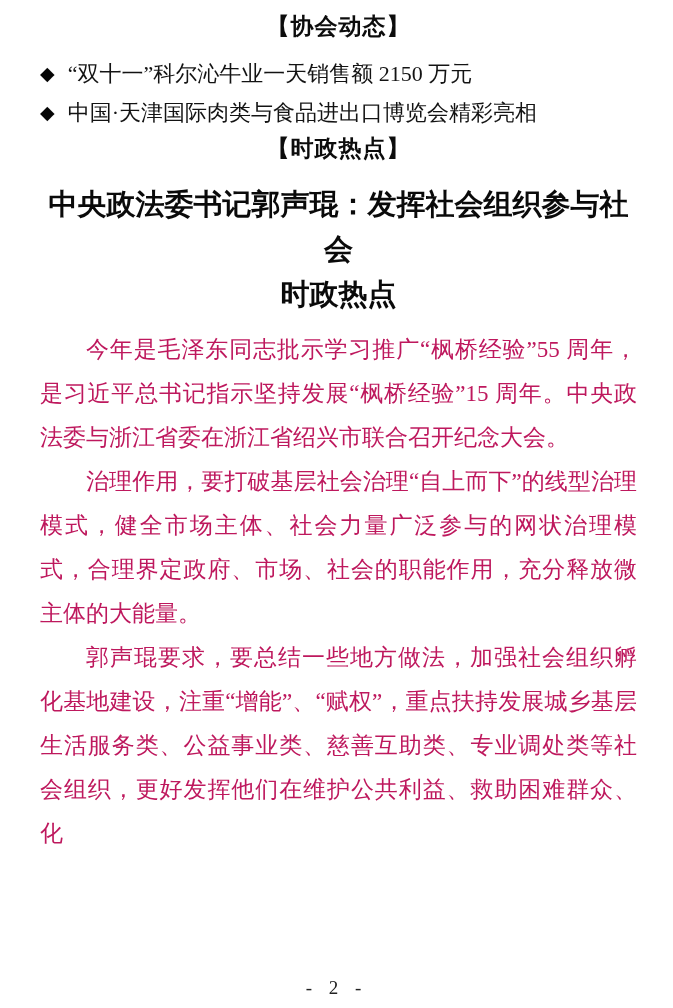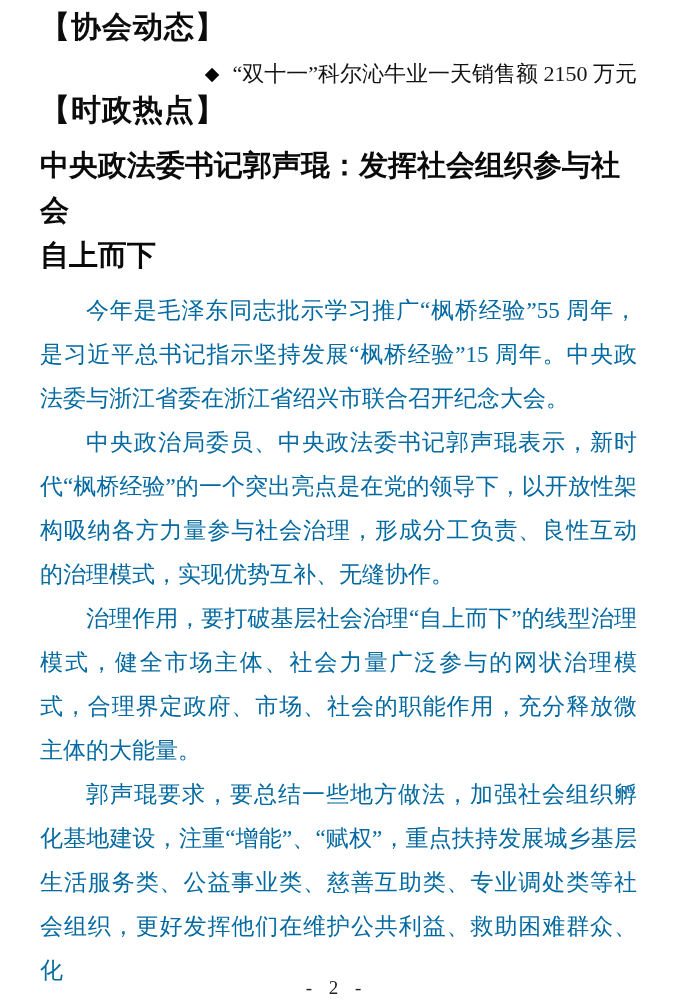--- a/index.html
+++ b/index.html
@@ -10,54 +10,56 @@
     margin:0 auto;
     background:#ffffff;
     color:#131313;
     padding:10px 36px 0 40px;
     overflow:hidden;
     font-family:"Liberation Serif","DejaVu Serif",serif;
   }
   .section-header {
     font-family:"Liberation Sans","DejaVu Sans",sans-serif;
     font-weight:bold;
-    font-size:30px;
+    font-size:23px;
     line-height:33px;
     color:#0c0c0c;
     letter-spacing:1px;
+    text-align:center;
   }
-  .bullet-list { margin-top:11px; list-style:none;text-align:right; }
+  .bullet-list { margin-top:11px; list-style:none; }
   .bullet-item {
     font-size:22px;
     line-height:39px;
     white-space:nowrap;
   }
   .bullet-glyph {
     display:inline-block;
     font-size:19px;
     margin-right:13px;
     vertical-align:1px;
     color:#050505;
   }
   .section-header.second { }
   .article-title {
     margin-top:17px;
+    text-align:center;
     font-weight:bold;
     font-size:29px;
     line-height:45px;
     color:#0a0a0a;
     font-family:"Liberation Serif","DejaVu Serif",serif;
   }
   .article-body { margin-top:11px; }
   .article-body p {
     font-size:23px;
     line-height:44px;
     text-align:justify;
     text-indent:2em;
-    color:#0369a1;
+    color:#be185d;
   }
   .page-footer {
     position:absolute;
     left:0; right:0; bottom:9px;
     text-align:center;
     font-size:19px;
     letter-spacing:6px;
     color:#222;
   }
 </style>
@@ -65,31 +67,33 @@
 <body>
 
 <div class="page">
 
   <div class="section-header">【协会动态】</div>
 
   <ul class="bullet-list">
     <li class="bullet-item">
       <span class="bullet-glyph">◆</span><span>“双十一”科尔沁牛业一天销售额 2150 万元</span>
     </li>
+    <li class="bullet-item">
+      <span class="bullet-glyph">◆</span><span>中国·天津国际肉类与食品进出口博览会精彩亮相</span>
+    </li>
   </ul>
 
   <div class="section-header second">【时政热点】</div>
 
   <div class="article-title">
     <div>中央政法委书记郭声琨：发挥社会组织参与社会</div>
-    <div>自上而下</div>
+    <div>时政热点</div>
   </div>
 
   <div class="article-body">
     <p>今年是毛泽东同志批示学习推广“枫桥经验”55 周年，是习近平总书记指示坚持发展“枫桥经验”15 周年。中央政法委与浙江省委在浙江省绍兴市联合召开纪念大会。</p>
-    <p>中央政治局委员、中央政法委书记郭声琨表示，新时代“枫桥经验”的一个突出亮点是在党的领导下，以开放性架构吸纳各方力量参与社会治理，形成分工负责、良性互动的治理模式，实现优势互补、无缝协作。</p>
     <p>治理作用，要打破基层社会治理“自上而下”的线型治理模式，健全市场主体、社会力量广泛参与的网状治理模式，合理界定政府、市场、社会的职能作用，充分释放微主体的大能量。</p>
     <p>郭声琨要求，要总结一些地方做法，加强社会组织孵化基地建设，注重“增能”、“赋权”，重点扶持发展城乡基层生活服务类、公益事业类、慈善互助类、专业调处类等社会组织，更好发挥他们在维护公共利益、救助困难群众、化</p>
   </div>
 
   <div class="page-footer">- 2 -</div>
 
 </div>
 
 </body></html>

